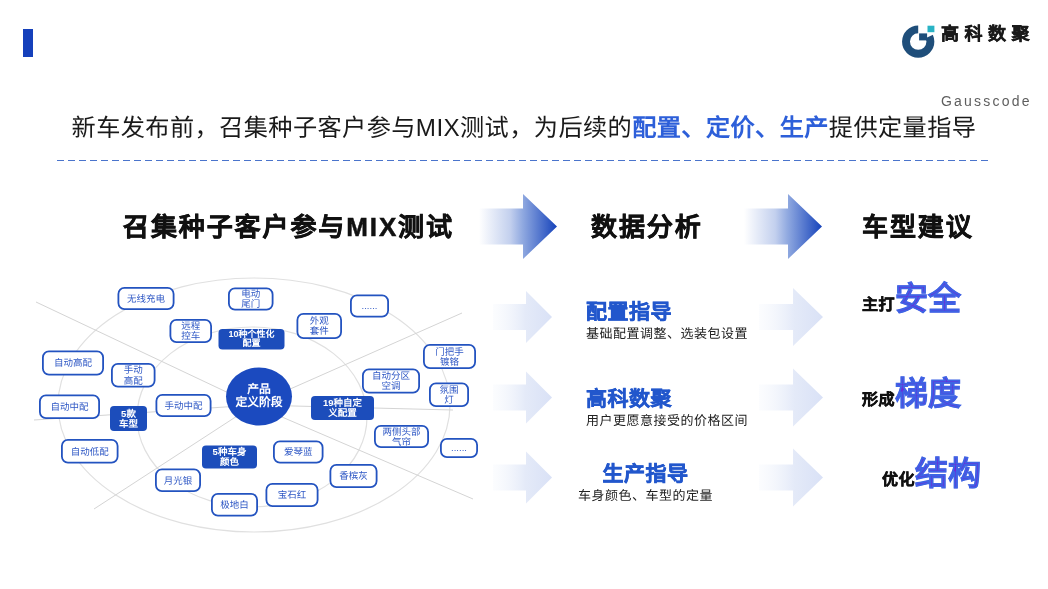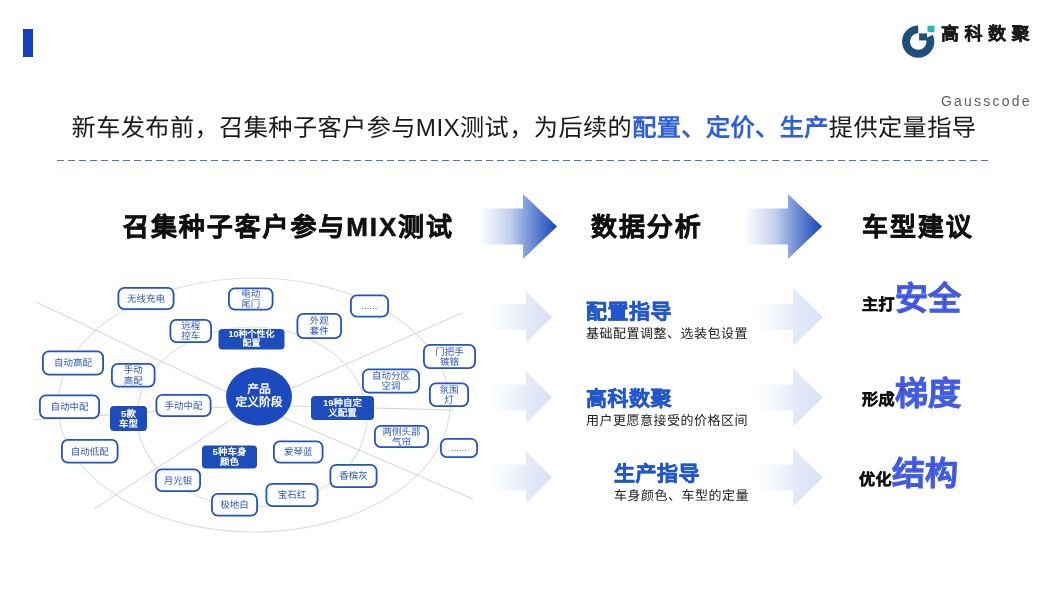--- a/index.html
+++ b/index.html
@@ -133,28 +133,28 @@
 <div class="abs h2" id="h2b">数据分析</div>
 <div class="abs h2" id="h2c">车型建议</div>
 <div class="abs" style="left:586px;top:299.5px;">
       <div class="rtitle">配置指导</div>
       <div class="rsub">基础配置调整、选装包设置</div>
     </div>
 <div class="abs" style="left:586px;top:386.5px;">
       <div class="rtitle">高科数聚</div>
       <div class="rsub">用户更愿意接受的价格区间</div>
     </div>
-<div class="abs" style="left:614px;top:462px;">
+<div class="abs" style="left:578px;top:462px;text-align:center;">
       <div class="rtitle">生产指导</div>
       <div class="rsub">车身颜色、车型的定量</div>
     </div>
 <div class="abs bigw" style="left:862px;top:280px;">
       <span class="sm">主打</span>
       <span class="lg">安全</span>
     </div>
 <div class="abs bigw" style="left:862px;top:375px;">
       <span class="sm">形成</span>
       <span class="lg">梯度</span>
     </div>
-<div class="abs bigw" style="left:859px;top:454.5px;align-items:flex-end;">
+<div class="abs bigw" style="left:882px;top:454.5px;align-items:flex-end;">
       <span class="sm">优化</span>
       <span class="lg">结构</span>
     </div>
 </div>
 </body></html>

